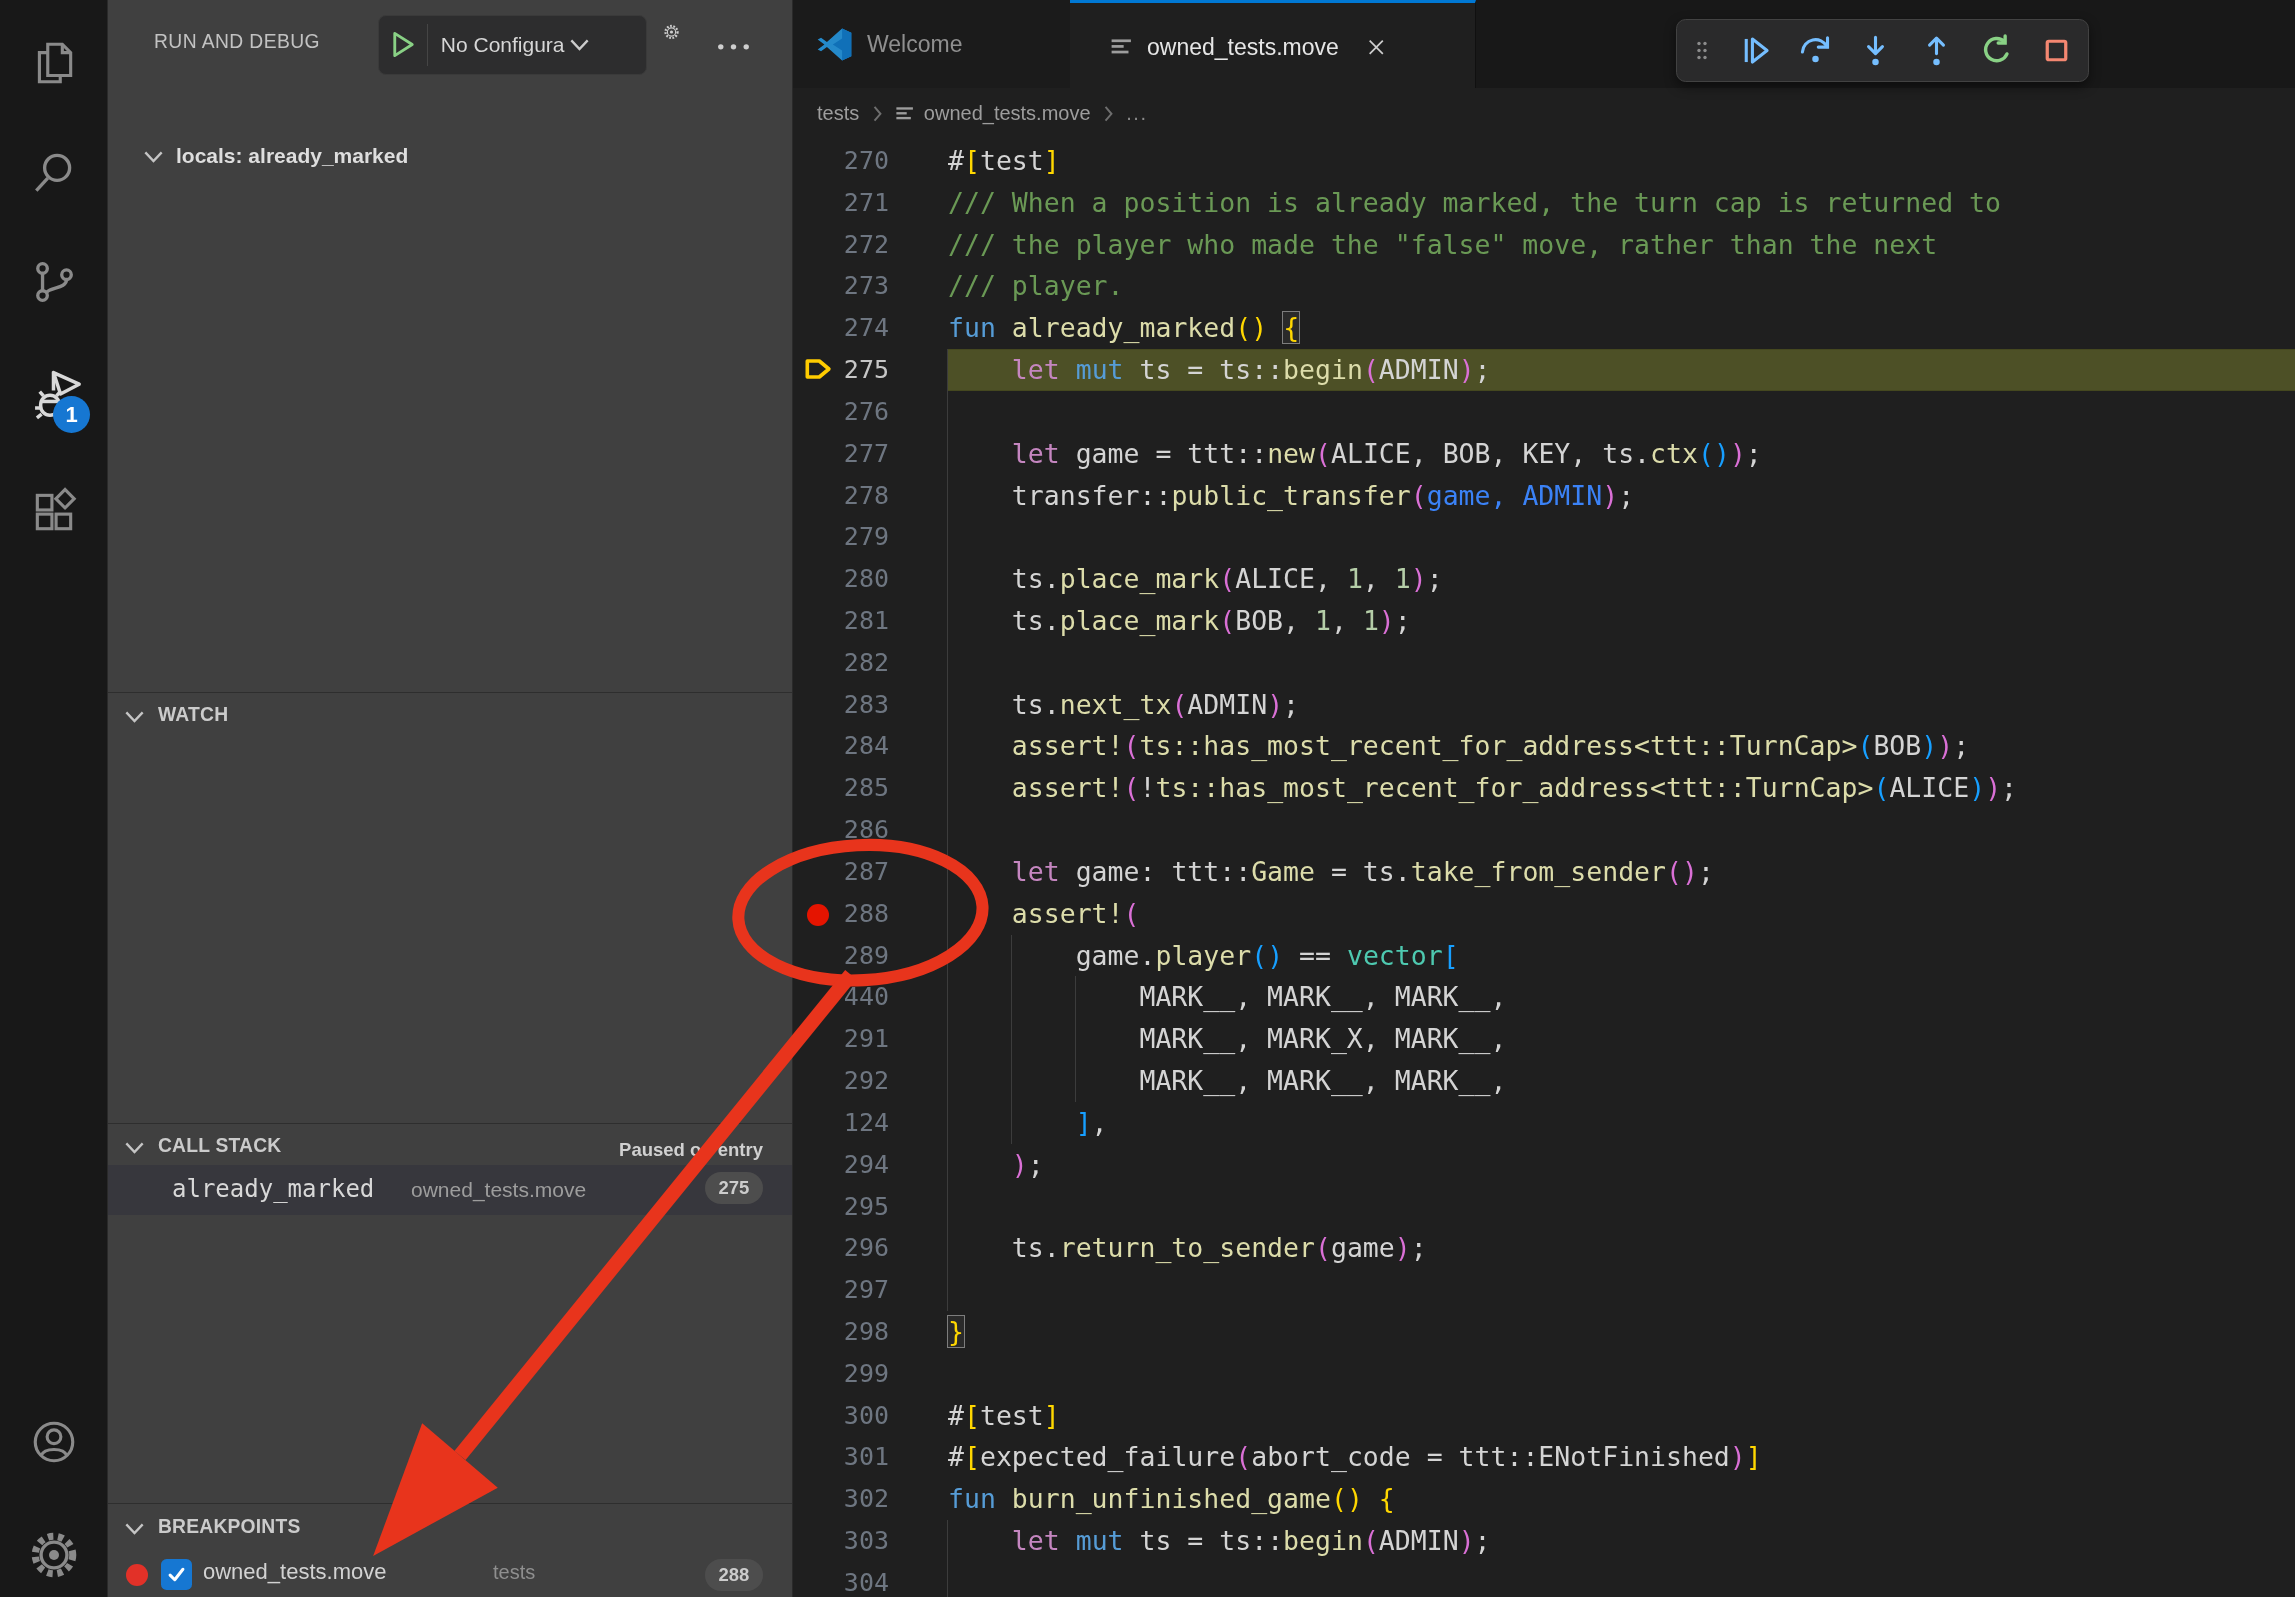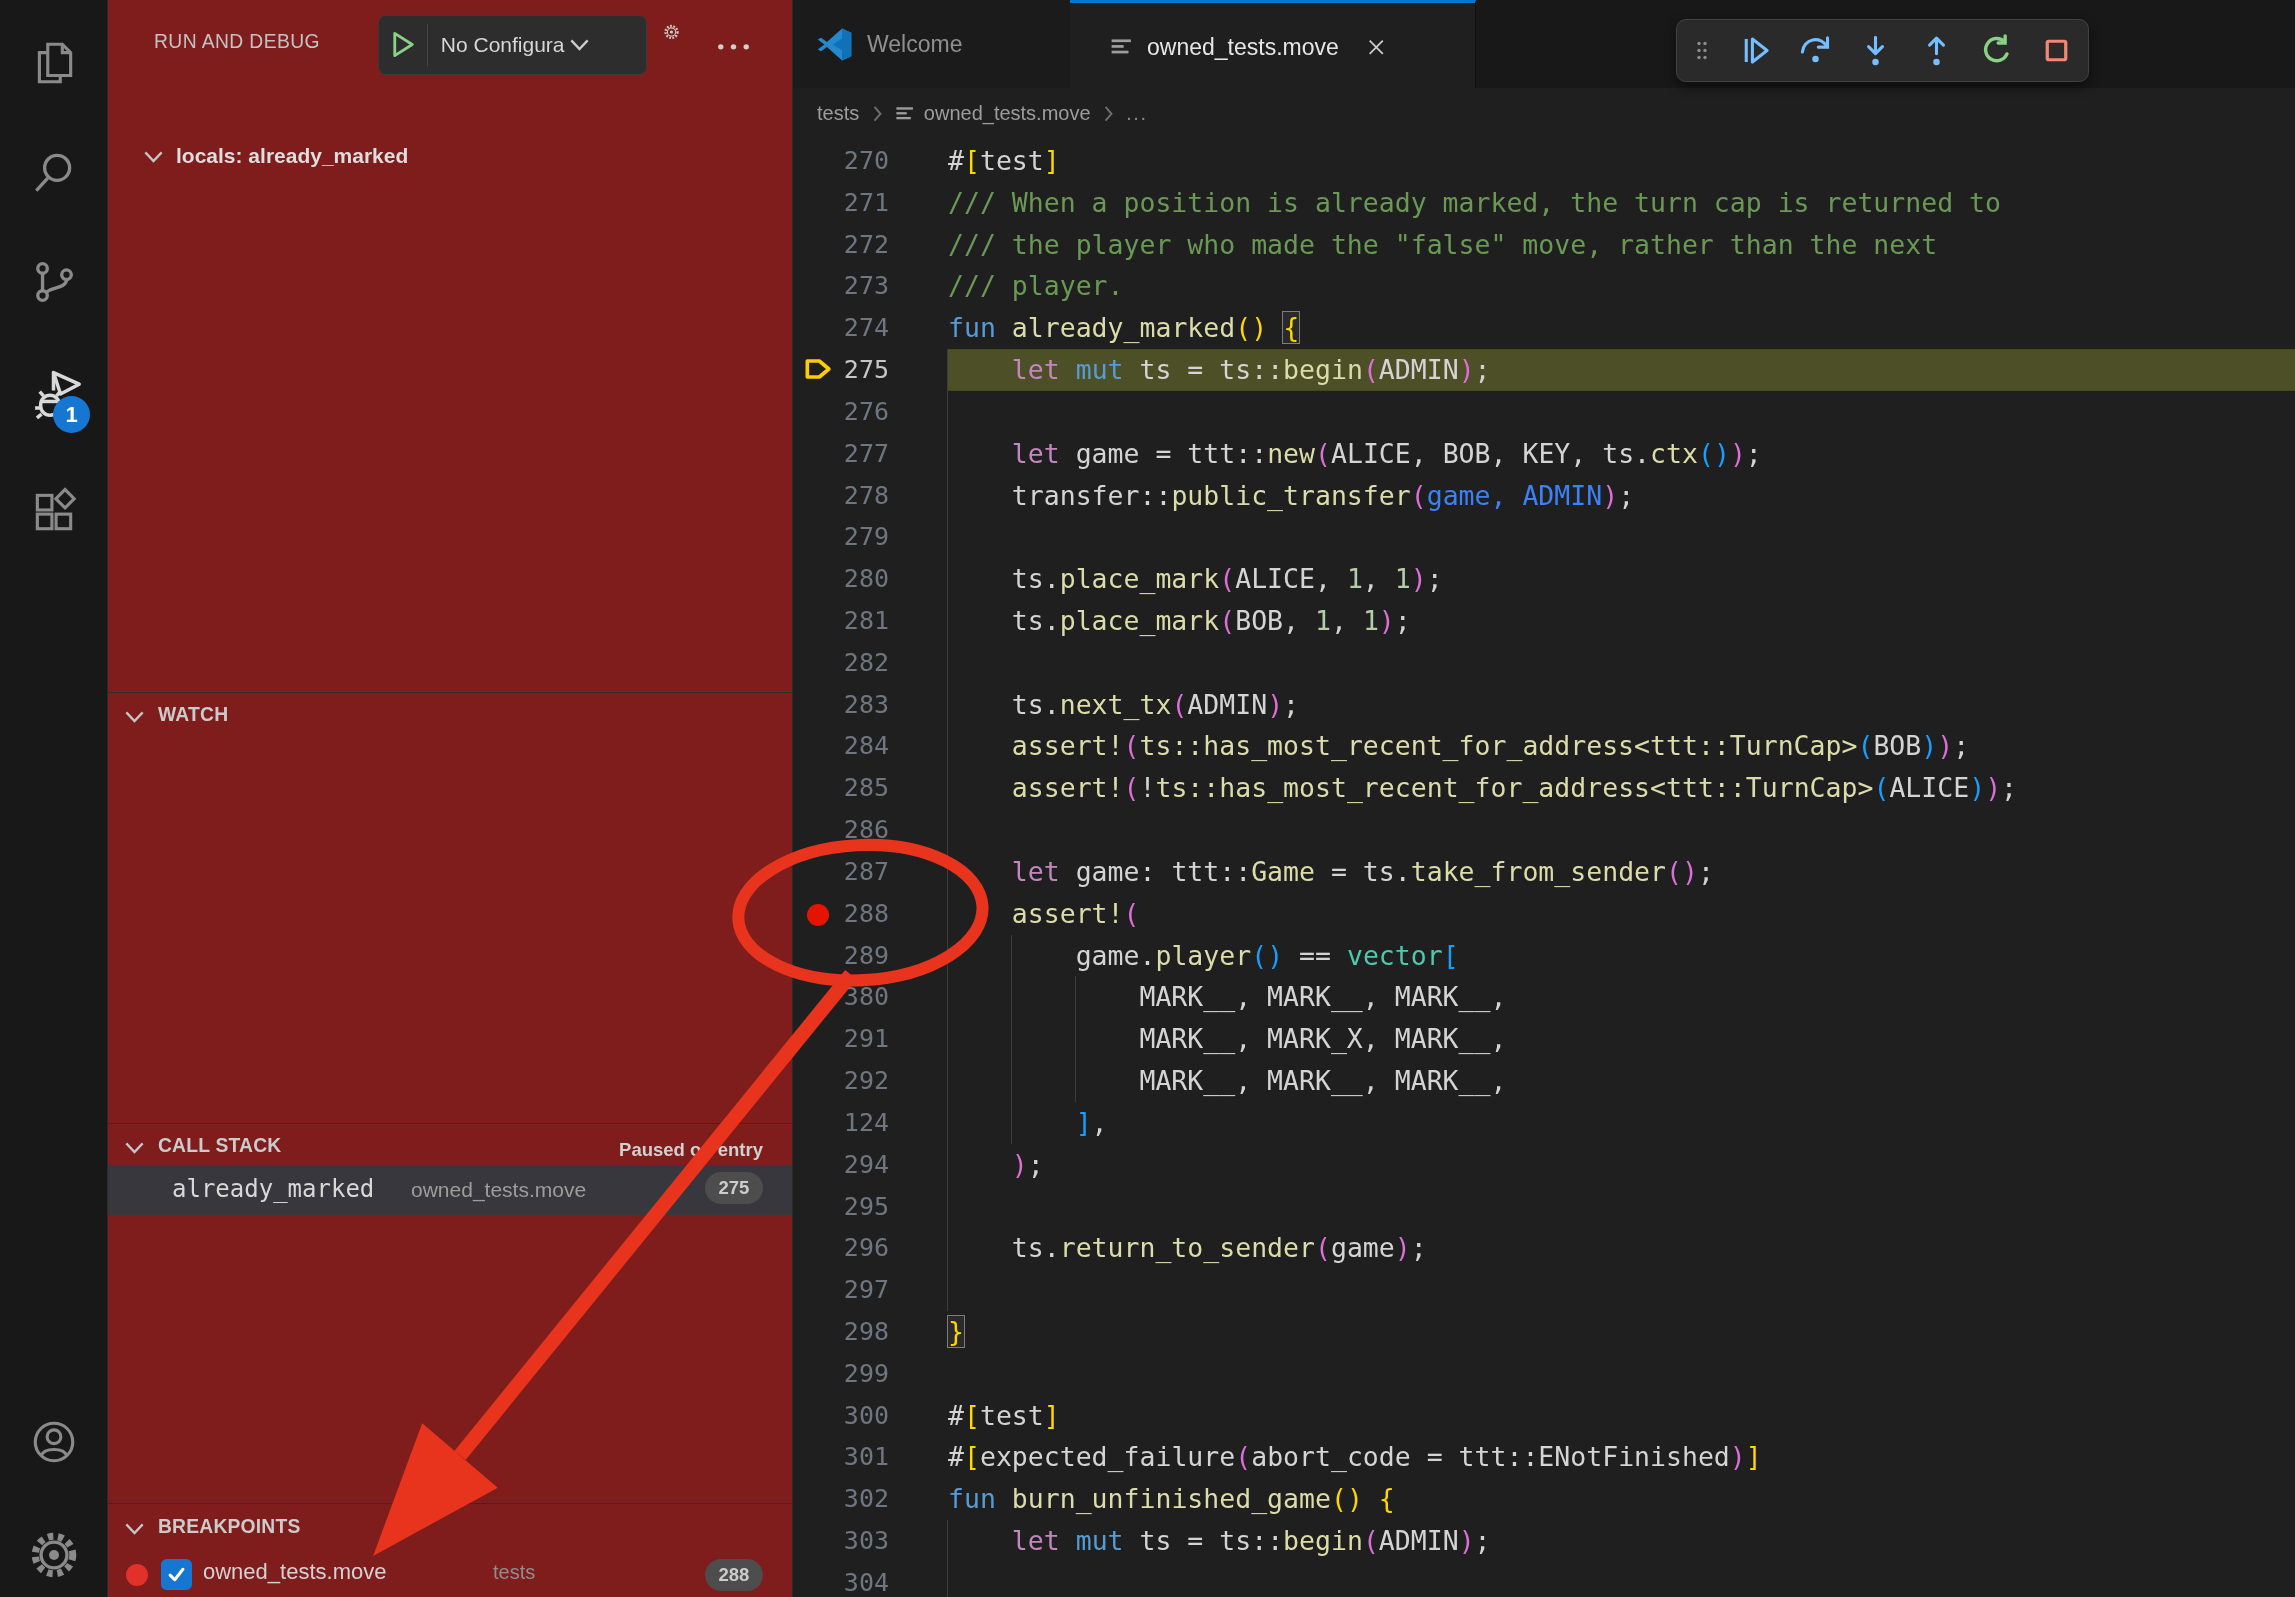--- a/index.html
+++ b/index.html
@@ -12,21 +12,21 @@
     background:#181818;border-right:0.8px solid #2a2a2a;}
   .ab-icon{position:absolute;left:29px;width:50px;height:50px;color:#8a8a8a;}
   .ab-icon svg{width:50px;height:50px;}
   .ab-active{color:#d9d9d9;}
   #debug-badge{position:absolute;left:53px;top:396px;width:37px;height:37px;border-radius:50%;
     background:#1677d2;color:#fff;font-size:22px;font-weight:700;display:flex;
     align-items:center;justify-content:center;}
 
   
   #sidebar{position:absolute;left:108px;top:0;width:684px;height:100%;
-    background:#7f1d1d;border-right:0.8px solid #2a2a2a;}
+    background:#404040;border-right:0.8px solid #2a2a2a;}
   #sb-title{position:absolute;left:46px;top:31px;font-size:19.3px;letter-spacing:0.4px;color:#c2c2c2;}
   #config-picker{position:absolute;left:270px;top:14.5px;width:267px;height:58px;background:#2d2d2e;
     border:0.8px solid #3a3a3a;border-radius:8px;display:flex;align-items:center;}
   #config-play{margin-left:11.3px;}
   #config-divider{width:0.8px;height:42px;background:#454545;margin-left:9.7px;}
   #config-label{margin-left:13px;width:127px;overflow:hidden;white-space:nowrap;
     font-size:21px;color:#d6d6d6;}
   #config-chevron{margin-left:1.6px;color:#cccccc;}
   #sb-gear{position:absolute;left:553px;top:24px;color:#cfcfcf;}
   #sb-more{position:absolute;left:608px;top:42px;color:#cfcfcf;}
@@ -397,21 +397,21 @@
       <div class="cl" style="top: 935px;">
         <div class="guide" style="left: 154px;"></div>
         <div class="guide" style="left: 218px;"></div>
         <div class="lnum">289</div>
         <div class="ltext"><span style="color: rgb(212, 212, 212);">        game.</span><span style="color: rgb(220, 220, 170);">player</span><span style="color: rgb(23, 159, 255);">(</span><span style="color: rgb(23, 159, 255);">)</span><span style="color: rgb(212, 212, 212);"> == </span><span style="color: rgb(78, 201, 176);">vector</span><span style="color: rgb(23, 159, 255);">[</span></div>
       </div>
       <div class="cl" style="top: 976px;">
         <div class="guide" style="left: 154px;"></div>
         <div class="guide" style="left: 218px;"></div>
         <div class="guide" style="left: 282px;"></div>
-        <div class="lnum">380</div>
+        <div class="lnum">440</div>
         <div class="ltext"><span style="color: rgb(212, 212, 212);">            MARK__, MARK__, MARK__,</span></div>
       </div>
       <div class="cl" style="top: 1018px;">
         <div class="guide" style="left: 154px;"></div>
         <div class="guide" style="left: 218px;"></div>
         <div class="guide" style="left: 282px;"></div>
         <div class="lnum">291</div>
         <div class="ltext"><span style="color: rgb(212, 212, 212);">            MARK__, MARK_X, MARK__,</span></div>
       </div>
       <div class="cl" style="top: 1060px;">

